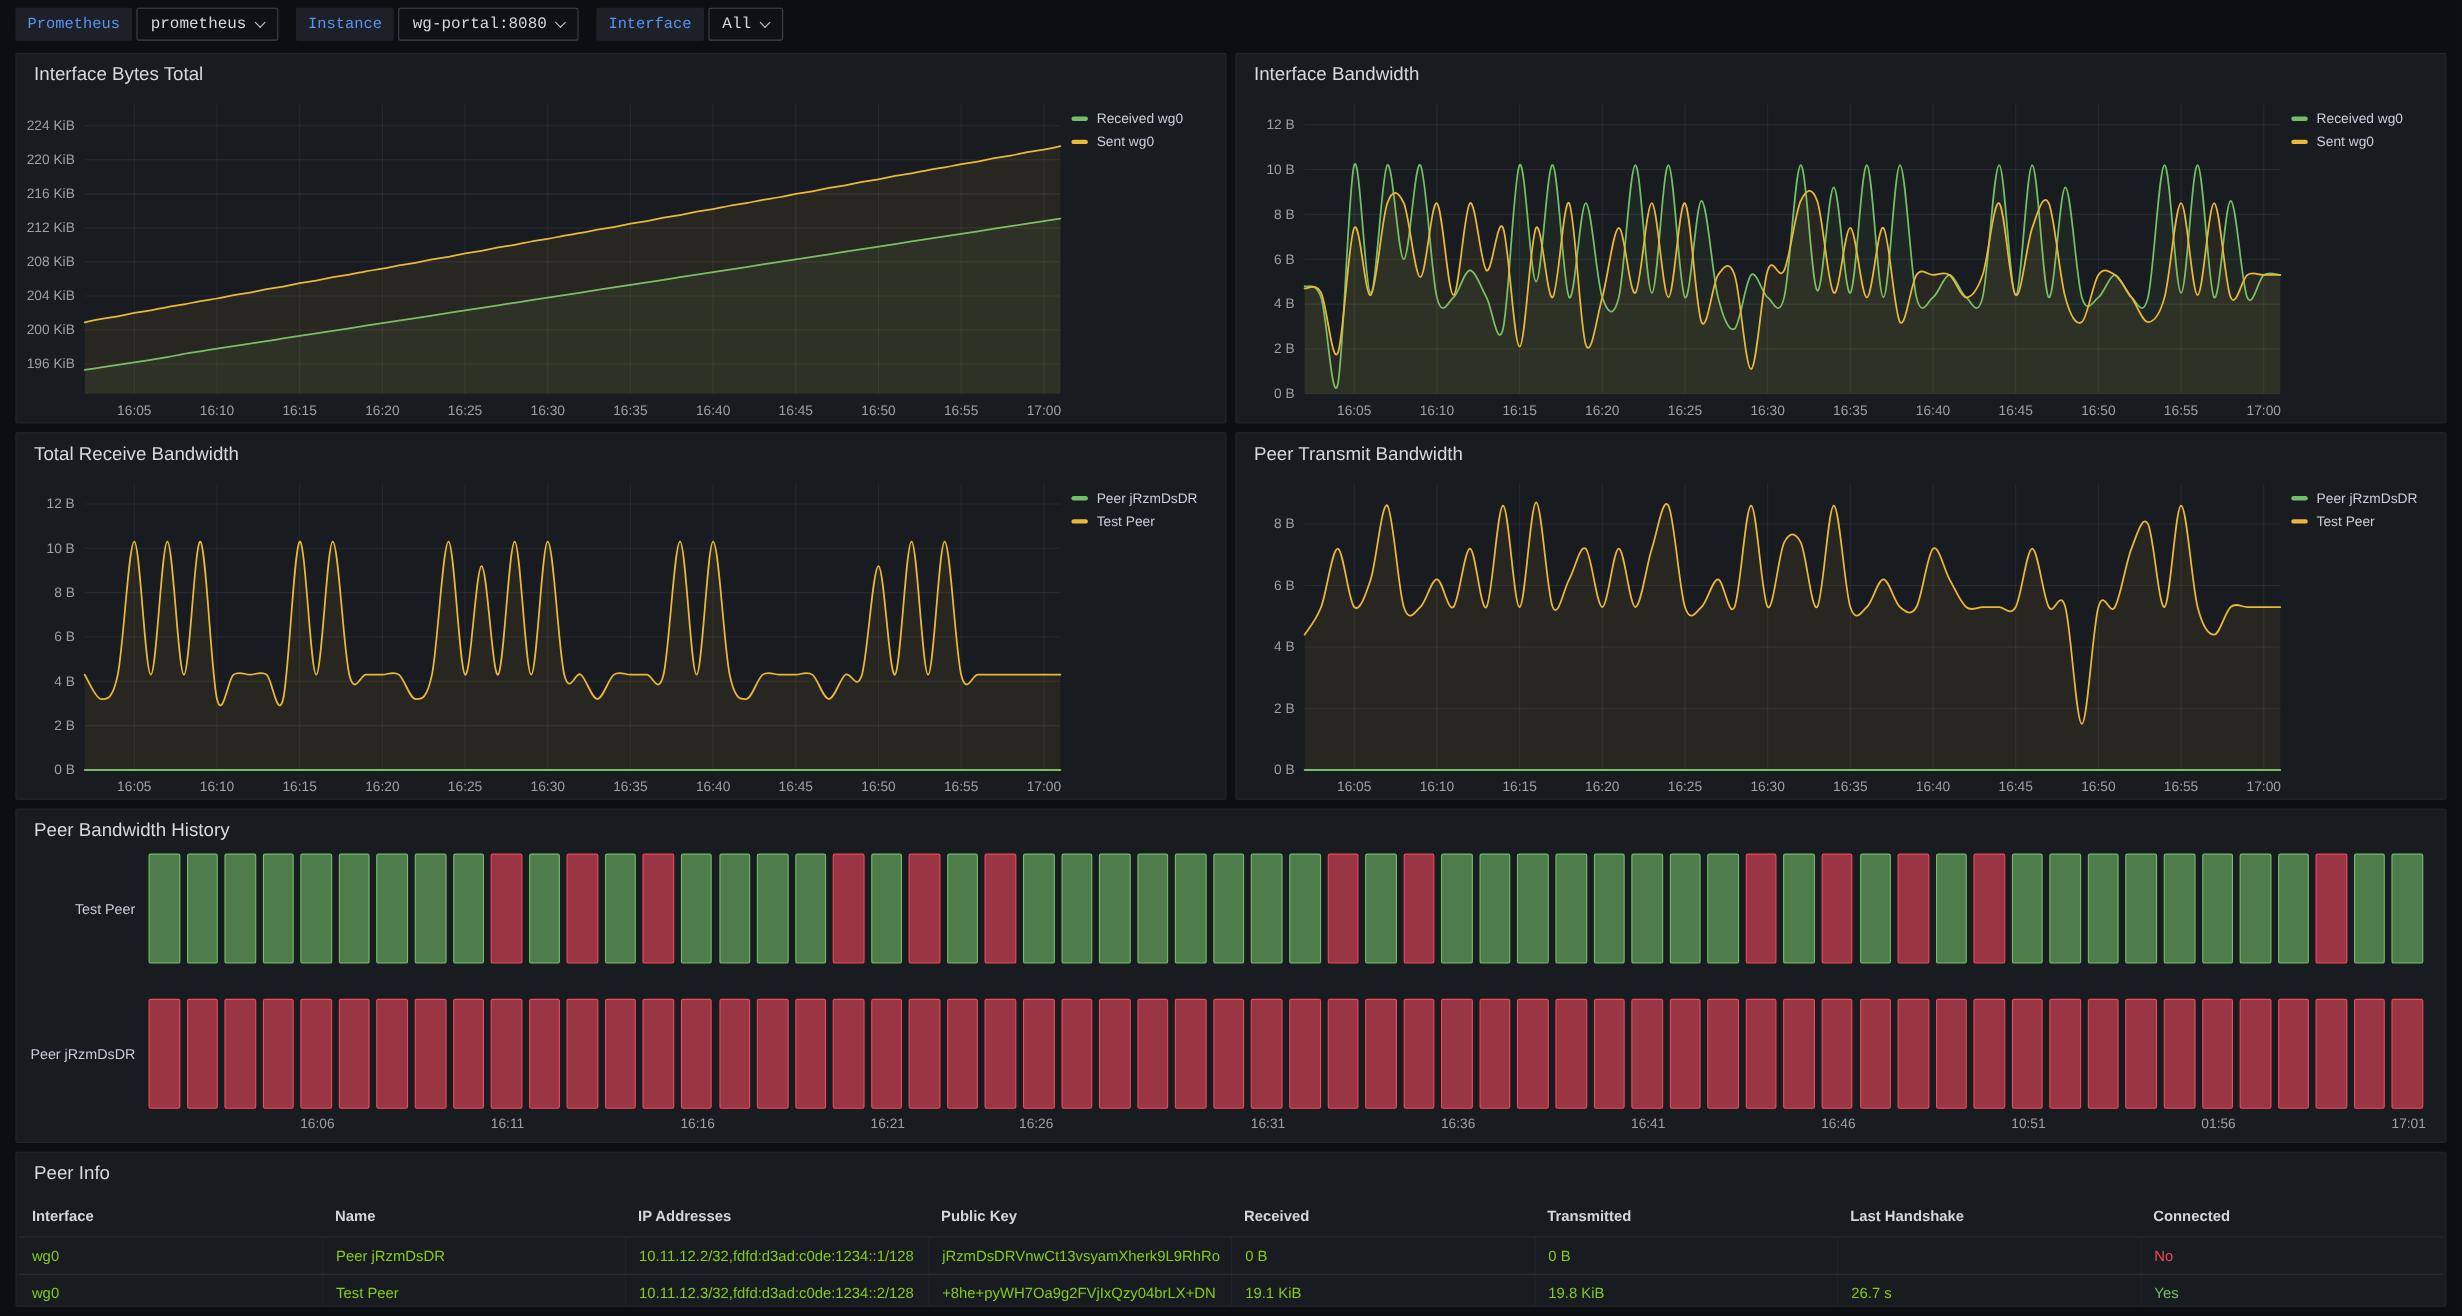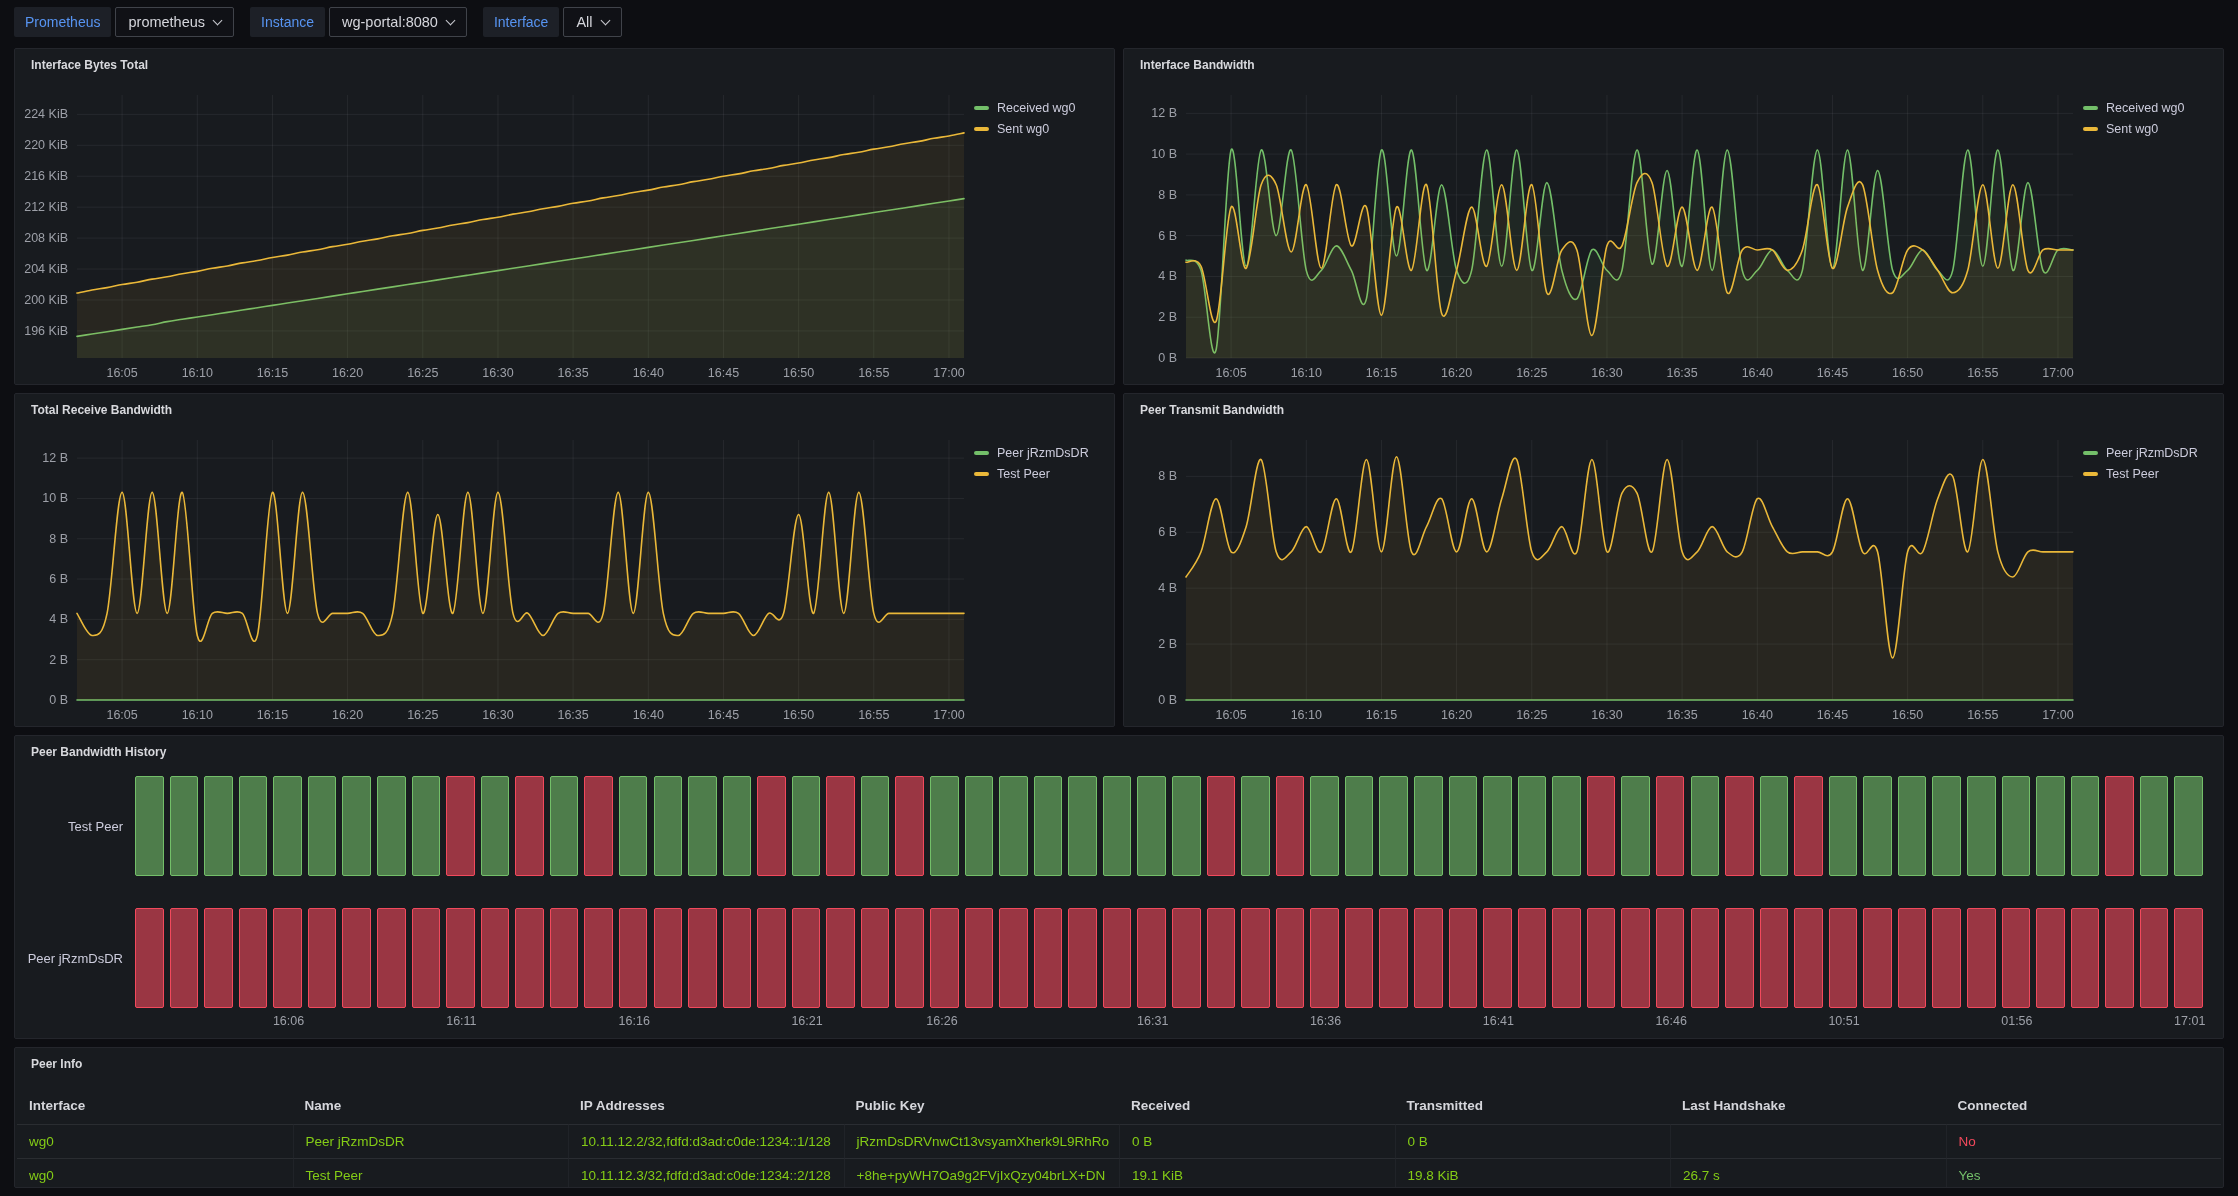--- a/index.html
+++ b/index.html
@@ -6,21 +6,21 @@
   html,body { width:2238px; height:1196px; overflow:hidden; }
   body {
     background:#0d0e12;
     font-family:"Liberation Sans","DejaVu Sans",sans-serif;
     color:#ccccdc;
   }
   .page { padding:6px 14px 8px 14px; height:100%; display:flex; flex-direction:column; }
 
   
   .toolbar { display:flex; align-items:center; gap:16px; height:32px; margin-bottom:10px; flex:0 0 auto; }
-  .var-group { display:flex; align-items:stretch; gap:4px; height:30px; }
+  .var-group { display:flex; align-items:stretch; gap:4px; height:30px;font-family:Liberation Mono, monospace; }
   .var-label {
     display:flex; align-items:center; padding:0 11px; background:#1d2027;
     color:#5794f2; font-size:14px; font-weight:500; border-radius:2px;
   }
   .var-value {
     display:flex; align-items:center; padding:0 12px; background:#101116;
     border:1px solid #40434a; border-radius:2px; color:#d5d6dc; font-size:14.5px;
     cursor:pointer; gap:9px;
   }
   .caret {
@@ -35,21 +35,21 @@
     grid-template-rows:337px 334px 304px minmax(0,1fr);
     gap:8px;
   }
   .panel {
     position:relative; background:#181b1f; border:1px solid #24262c; border-radius:2px;
     overflow:hidden;
   }
   .span2 { grid-column:1 / span 2; }
   .panel-title {
     position:absolute; top:0; left:0; right:0; height:34px;
-    padding:9px 0 0 16px; font-size:12px; font-weight:700; color:#d8d9dd;
+    padding:9px 0 0 16px; font-size:17px; font-weight:400; color:#d8d9dd;
     white-space:nowrap; cursor:pointer;
   }
   .mount { position:absolute; top:34px; left:0; right:0; bottom:0; }
 
   
   .tick-label { fill:#9da0a8; font-size:12.5px; font-family:"Liberation Sans","DejaVu Sans",sans-serif; }
   .legend { position:absolute; display:flex; flex-direction:column; gap:7px; }
   .legend-item { display:flex; align-items:center; gap:8px; font-size:12.5px; color:#ccccdc; cursor:pointer; white-space:nowrap; }
   .legend-swatch { width:15px; height:4px; border-radius:2px; flex:0 0 auto; }
 

